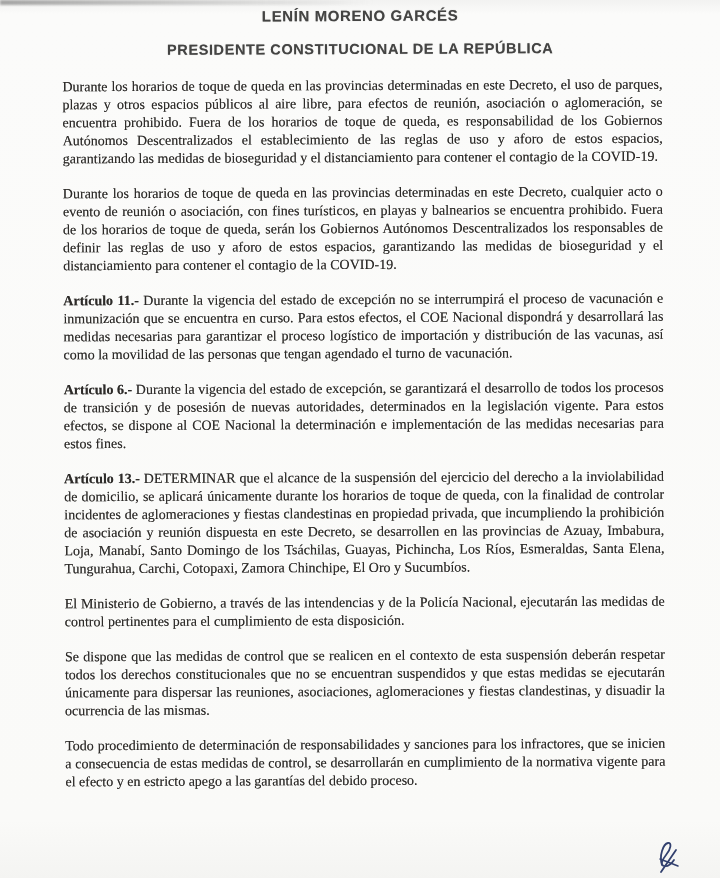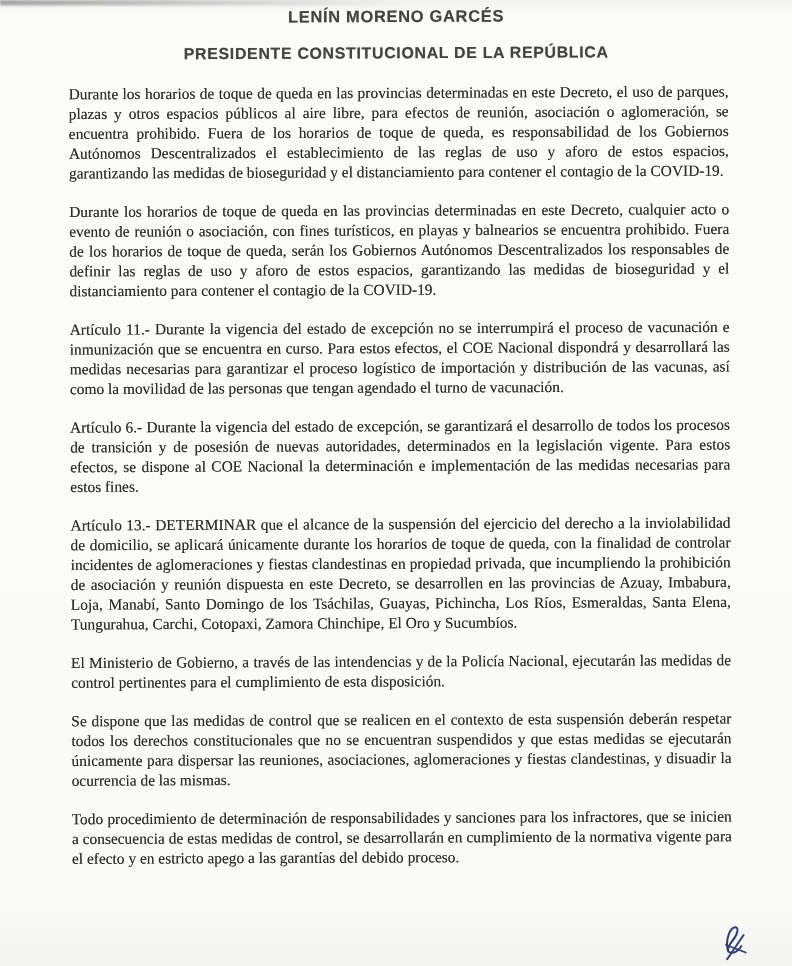--- a/index.html
+++ b/index.html
@@ -49,21 +49,21 @@
     font-size: 14px;
     line-height: 18px;
     text-align: justify;
     color: #2d2b29;
     text-shadow: 0 0 0.6px rgba(45,43,41,0.6);
   }
   .para {
     margin: 0 0 17px 0;
   }
   .para .lead {
-    font-weight: 400;
+    font-weight: 700;
   }
   .para .lead:empty { display: none; }
   .paraph {
     position: absolute;
     right: 34px;
     bottom: 2px;
     width: 34px;
     height: 38px;
   }
 </style>

